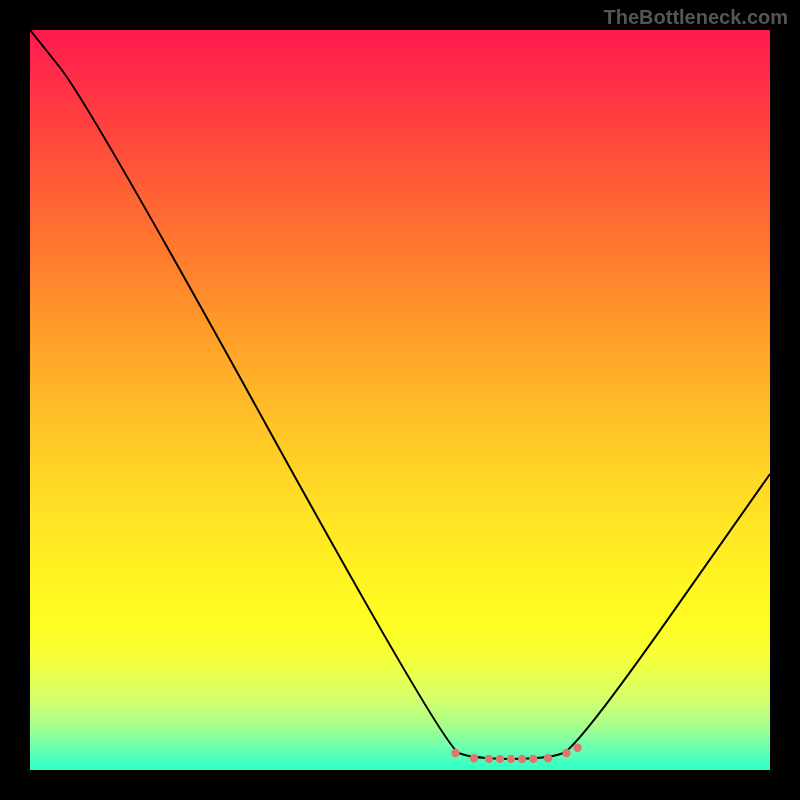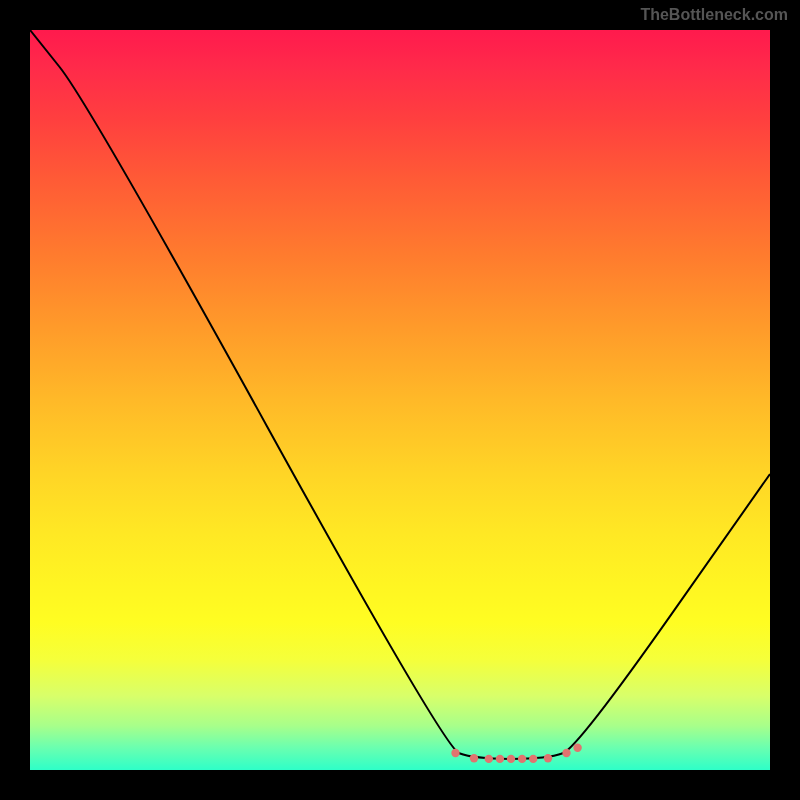--- a/index.html
+++ b/index.html
@@ -9,21 +9,21 @@
     background: #000;
     position: relative;
     font-family: Arial, sans-serif;
     overflow: hidden;
   }
   .watermark {
     position: absolute;
     top: 6px;
     right: 12px;
     color: #555;
-    font-size: 16px;
+    font-size: 20px;
     font-weight: bold;
     z-index: 10;
   }
   .plot-area {
     position: absolute;
     left: 30px;
     top: 30px;
     width: 740px;
     height: 740px;
     background: linear-gradient(to bottom,

